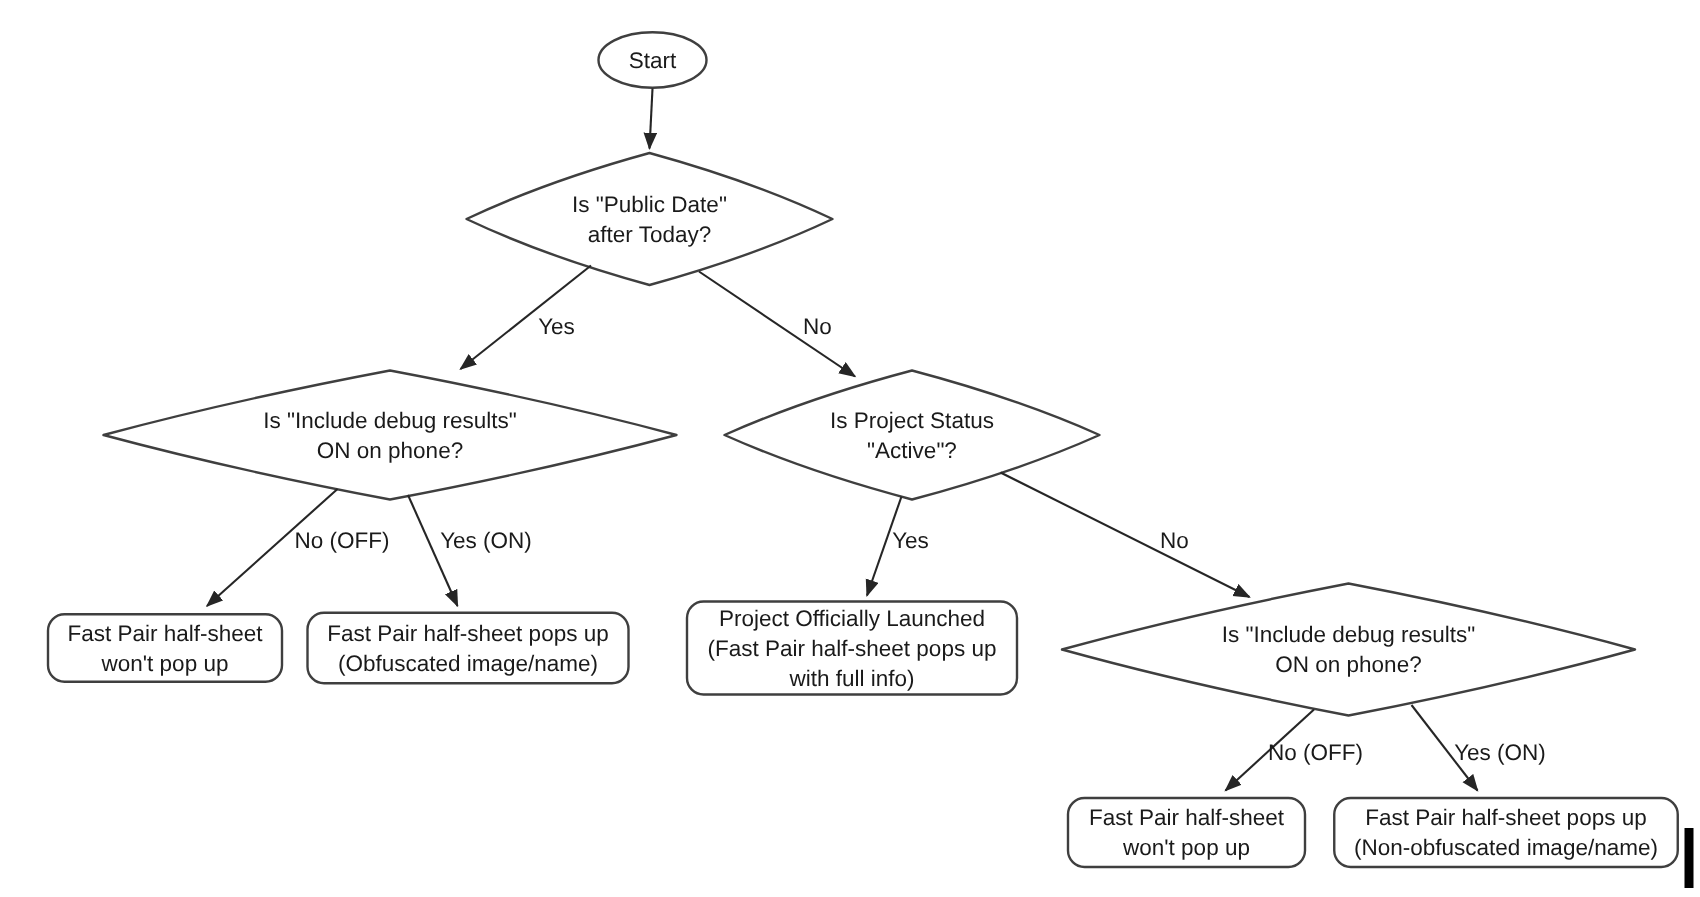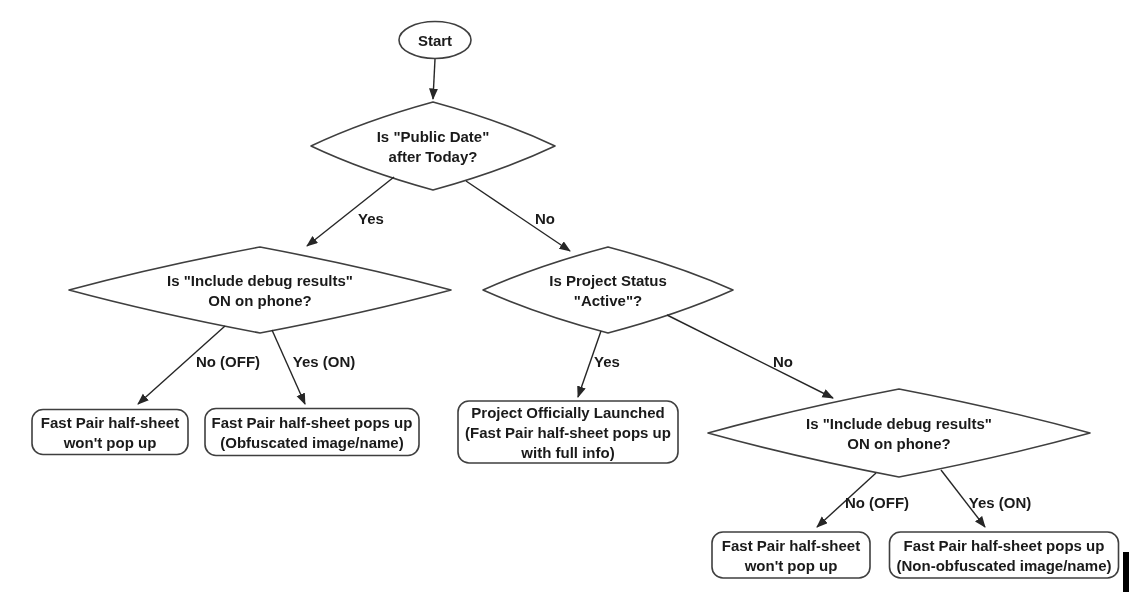--- a/index.html
+++ b/index.html
@@ -2,21 +2,20 @@
 <html><head>
 <meta charset="utf-8">
 <style>
   html,body{margin:0;padding:0;background:#ffffff;}
   #flowchart-canvas{
     position:relative;
     width:1133px;height:598px;
     background:#ffffff;
     overflow:hidden;
     font-family:"Liberation Sans",sans-serif;
-    font-weight:bold;
   }
   #flowchart-canvas svg text{
     font-family:"Liberation Sans",sans-serif;
     font-size:15px;
     fill:#1a1a1a;
   }
 </style>
 </head>
 <body>
 

